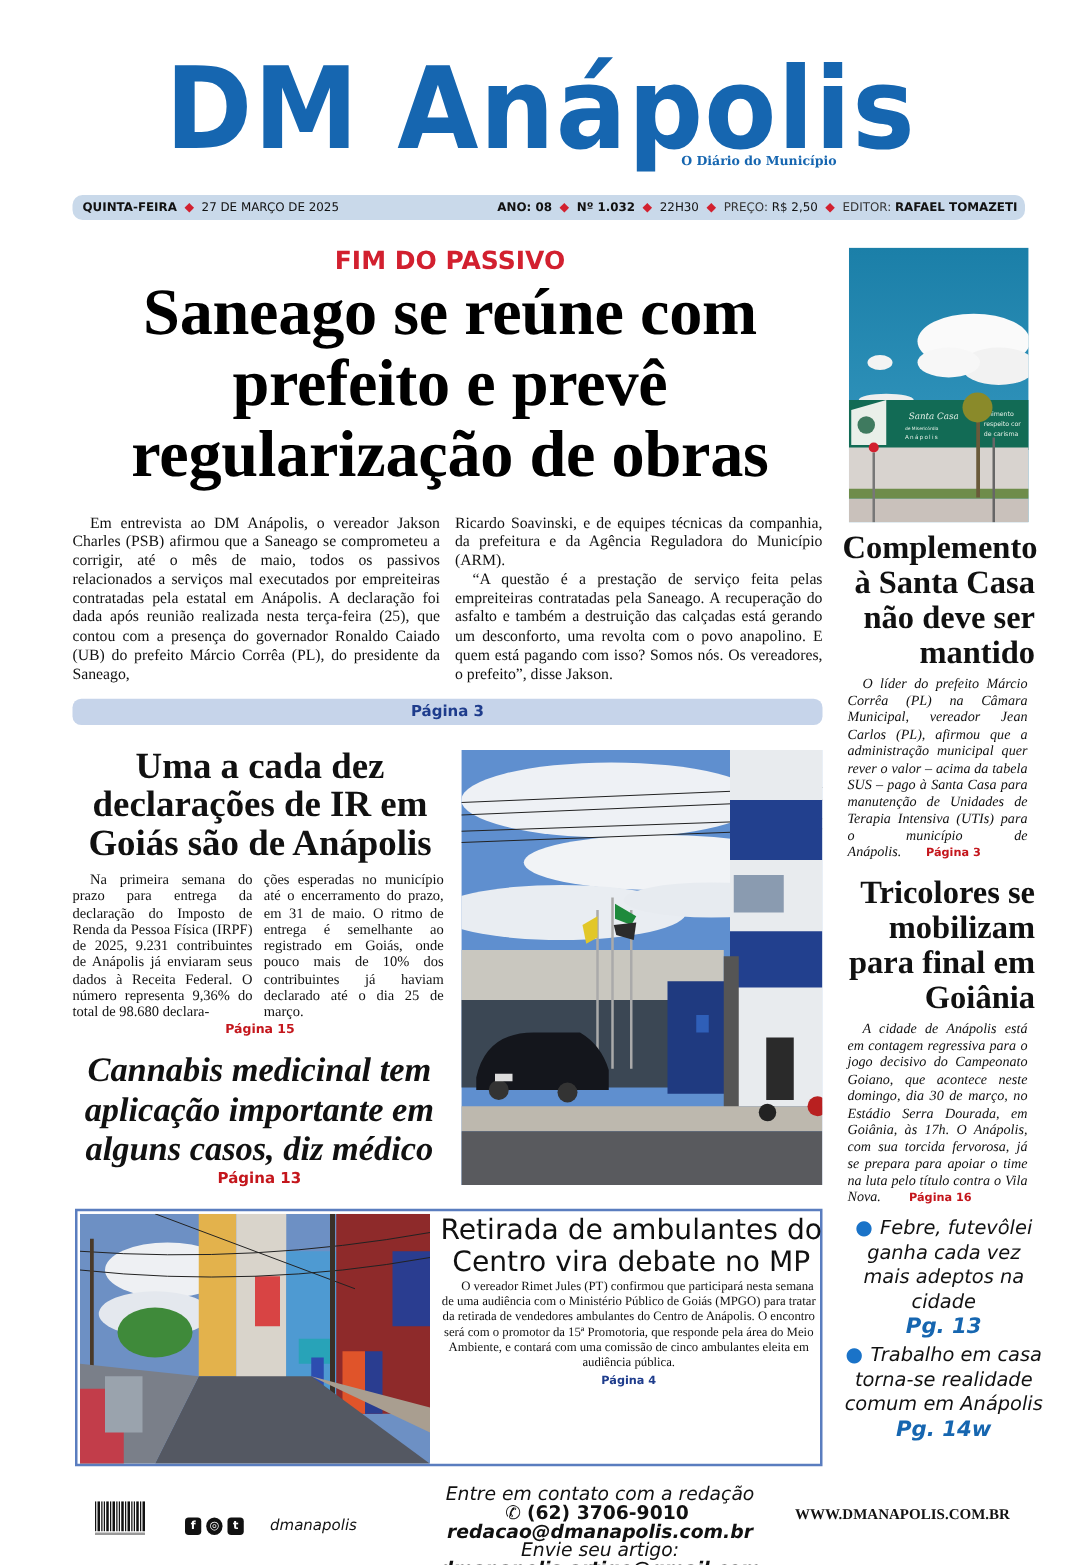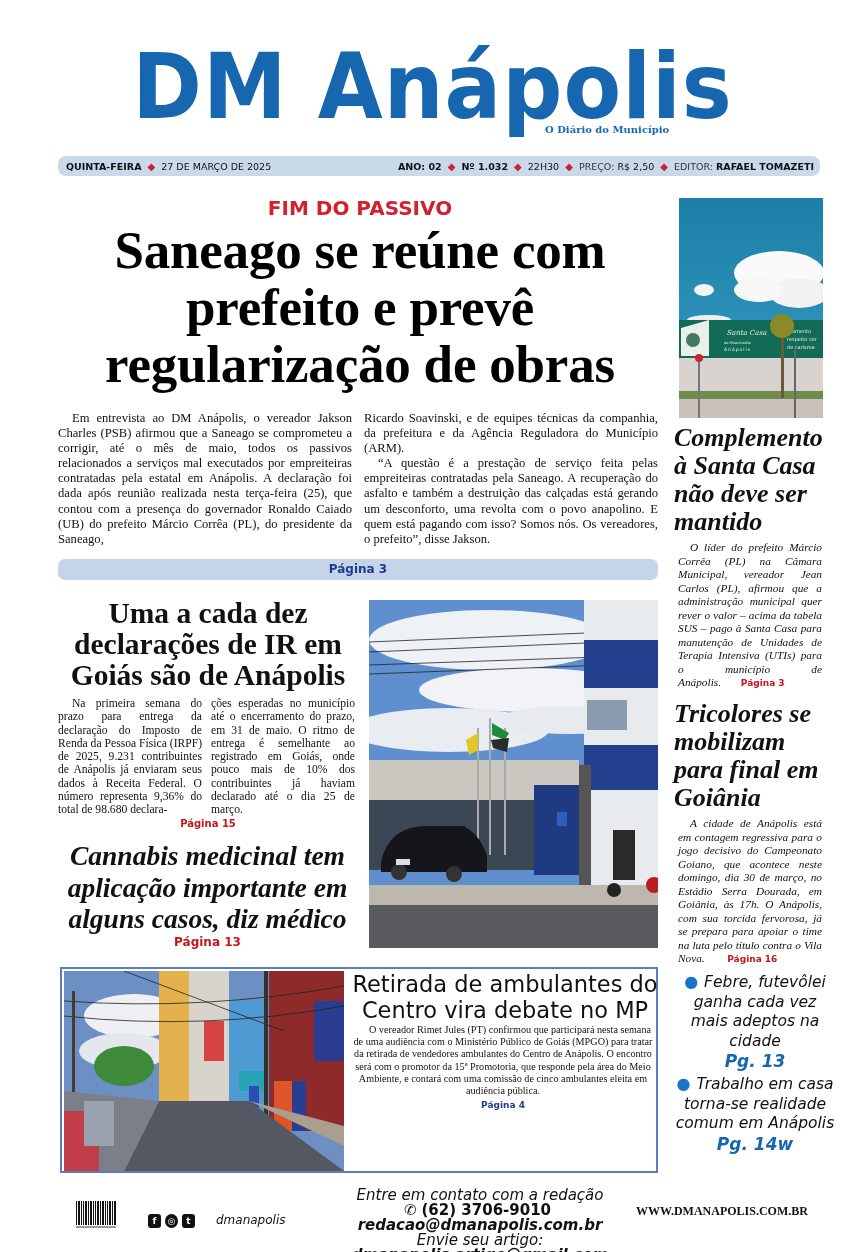--- a/index.html
+++ b/index.html
@@ -54,22 +54,22 @@
     border-radius: 7px; text-align: center;
     font-family: "DejaVu Sans", sans-serif; font-weight: bold; font-size: 12px; color: #1e3c8c; line-height: 21px;
   }
 
   
   .photo { overflow: hidden; }
   .photo svg { display: block; }
 
   
   .right-head {
-    font-family: "Liberation Serif", serif; font-style: italic; font-size: 26px; line-height: 28px;
-    text-align: left; color: #111;
+    font-family: "Liberation Serif", serif; font-size: 26px; line-height: 28px;
+    text-align: right; color: #111;
   }
   .right-body {
     font-family: "Liberation Serif", serif; font-style: italic; font-size: 11.3px; line-height: 13.5px;
     text-align: justify; color: #111;
   }
   .right-body p { text-indent: 12px; }
   .page-red {
     font-family: "DejaVu Sans", sans-serif; font-style: normal; font-weight: bold; font-size: 9px; color: #c4161c;
   }
 
@@ -131,21 +131,21 @@
 <div class="abs masthead-title">DM Anápolis</div>
 <div class="abs masthead-sub">O Diário do Município</div>
 
 <div class="abs info-bar">
   <div>
     <span class="b">QUINTA-FEIRA</span>
     <span class="diamond">◆</span>
     <span>27 DE MARÇO DE 2025</span>
   </div>
   <div>
-    <span class="b">ANO: 02</span>
+    <span class="b">ANO: 08</span>
     <span class="diamond">◆</span>
     <span class="b">Nº 1.032</span>
     <span class="diamond">◆</span>
     <span>22H30</span>
     <span class="diamond">◆</span>
     <span class="light">PREÇO:</span>
     <span>R$ 2,50</span>
     <span class="diamond">◆</span>
     <span class="light">EDITOR:</span>
     <span class="b">RAFAEL TOMAZETI</span>

